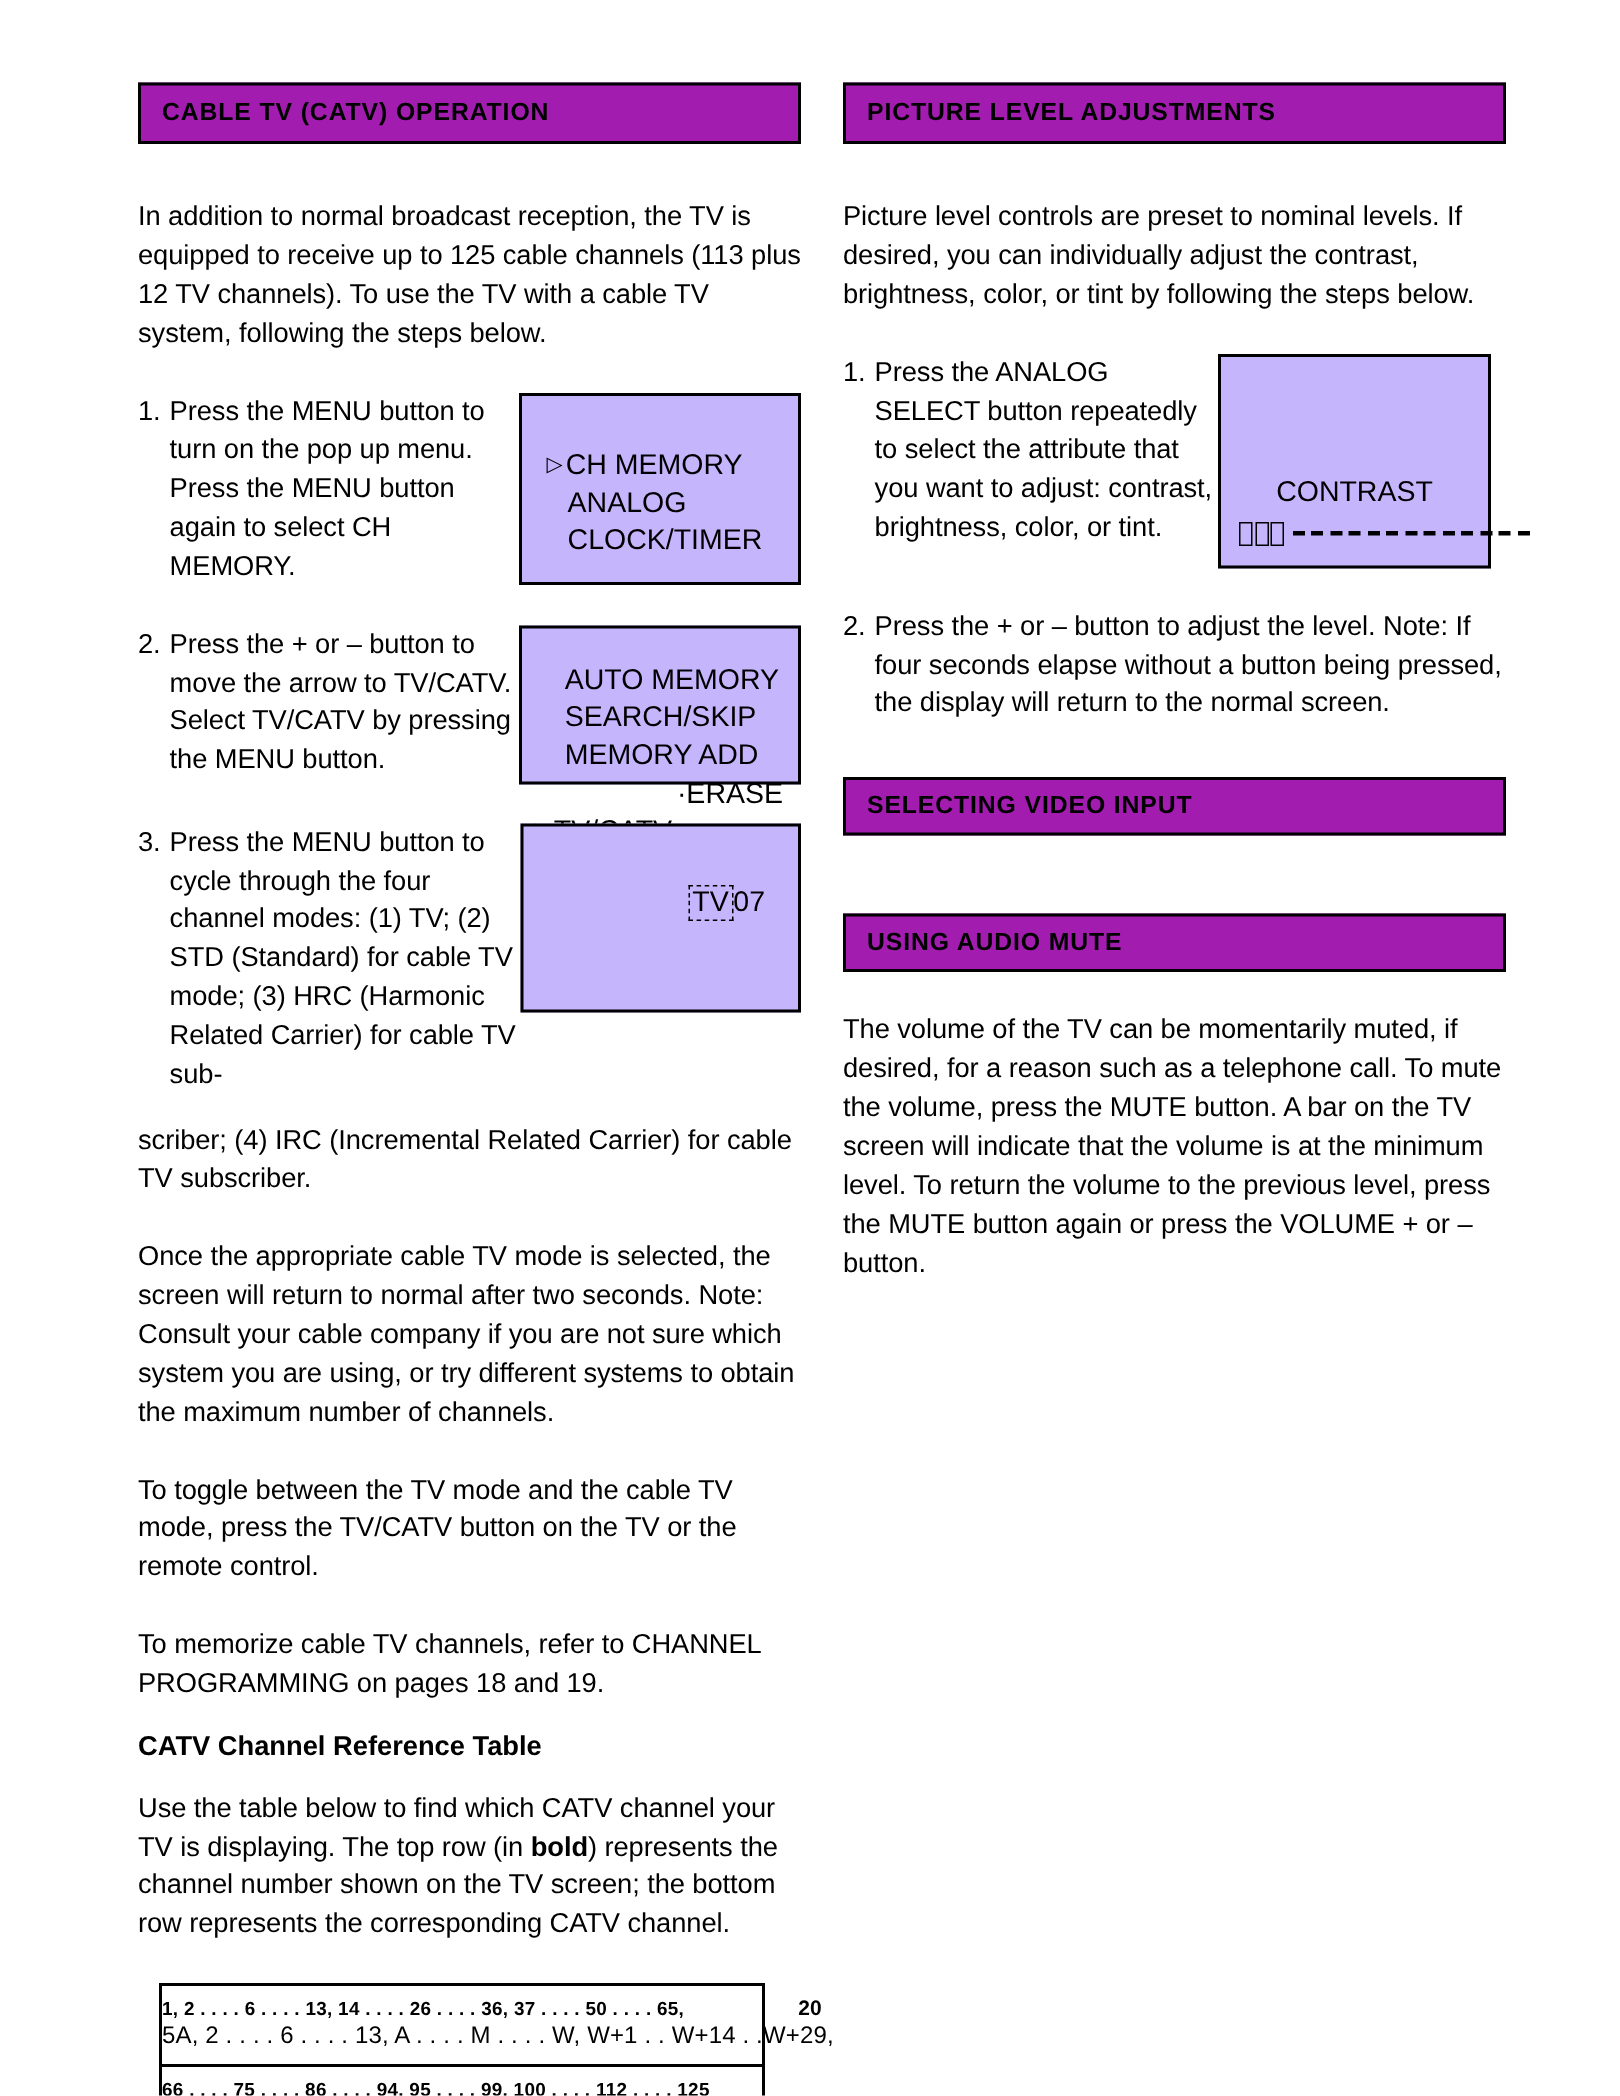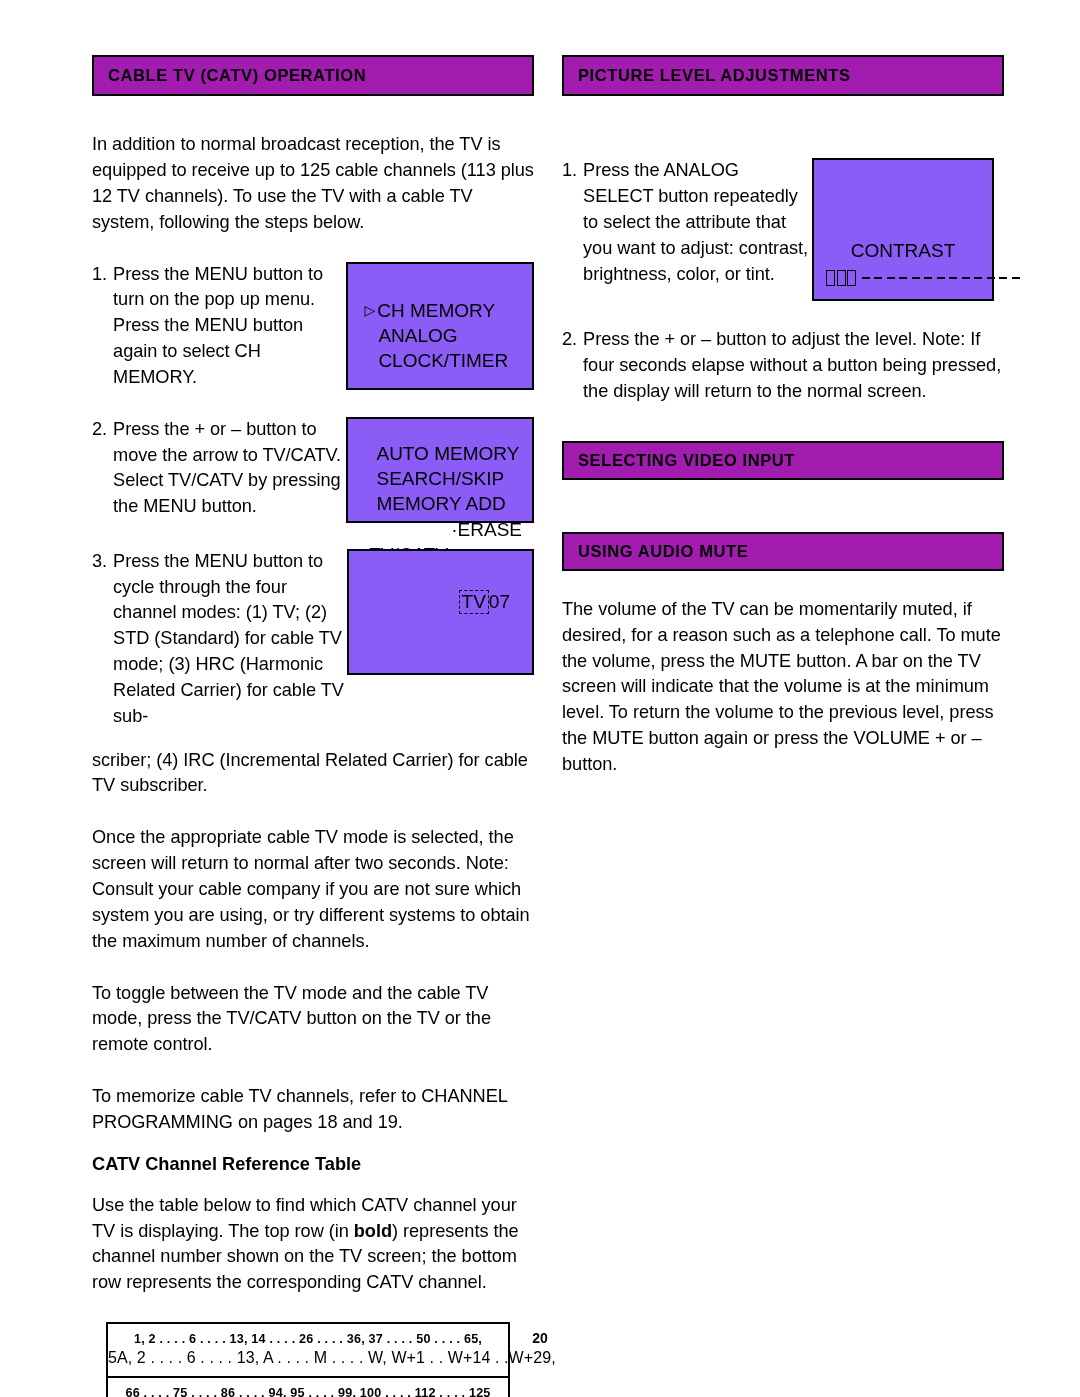--- a/index.html
+++ b/index.html
@@ -72,21 +72,21 @@
   .step-num {
     flex: 0 0 auto;
     padding-right: 6px;
   }
   .step-body { flex: 1 1 auto; }
 
   
   .osd {
     border: 2.5px solid #000;
     box-sizing: border-box;
-    background: #8b5cf6;
+    background: #c4b5fd;
     position: relative;
     font-size: 19px;
     line-height: 1.33;
   }
   .osd-menu1 {
     width: 190px;
     height: 128px;
     padding: 34px 0 0 16px;
   }
   .osd-menu2 {
@@ -166,21 +166,21 @@
 
   
   .chan-table {
     border: 2.5px solid #000;
     box-sizing: border-box;
     width: 404px;
     margin-left: 14px;
   }
   .chan-cell {
     padding: 8px 0 9px 0;
-    text-align: center;
+    text-align: left;
   }
   .chan-cell + .chan-cell {
     border-top: 2.5px solid #000;
   }
   .chan-top {
     font-weight: bold;
     font-size: 12.6px;
     letter-spacing: 0.2px;
     white-space: nowrap;
   }
@@ -312,20 +312,21 @@
       </div>
 
     </div>
 
     <div class="col">
 
       <div class="section-head">PICTURE LEVEL ADJUSTMENTS</div>
 
       <div class="gap-lg"></div>
 
+      <p class="body">Picture level controls are preset to nominal levels. If desired, you can individually adjust the contrast, brightness, color, or tint by following the steps below.</p>
 
       <div class="gap-md"></div>
 
       <div class="step-row">
         <div class="step-text" style="width:250px;">
           <span class="step-num">1.</span>
           <span class="step-body">Press the ANALOG SELECT button repeatedly to select the attribute that you want to adjust: contrast, brightness, color, or tint.</span>
         </div>
         <div class="osd osd-contrast">
           <div class="contrast-label">CONTRAST</div>

